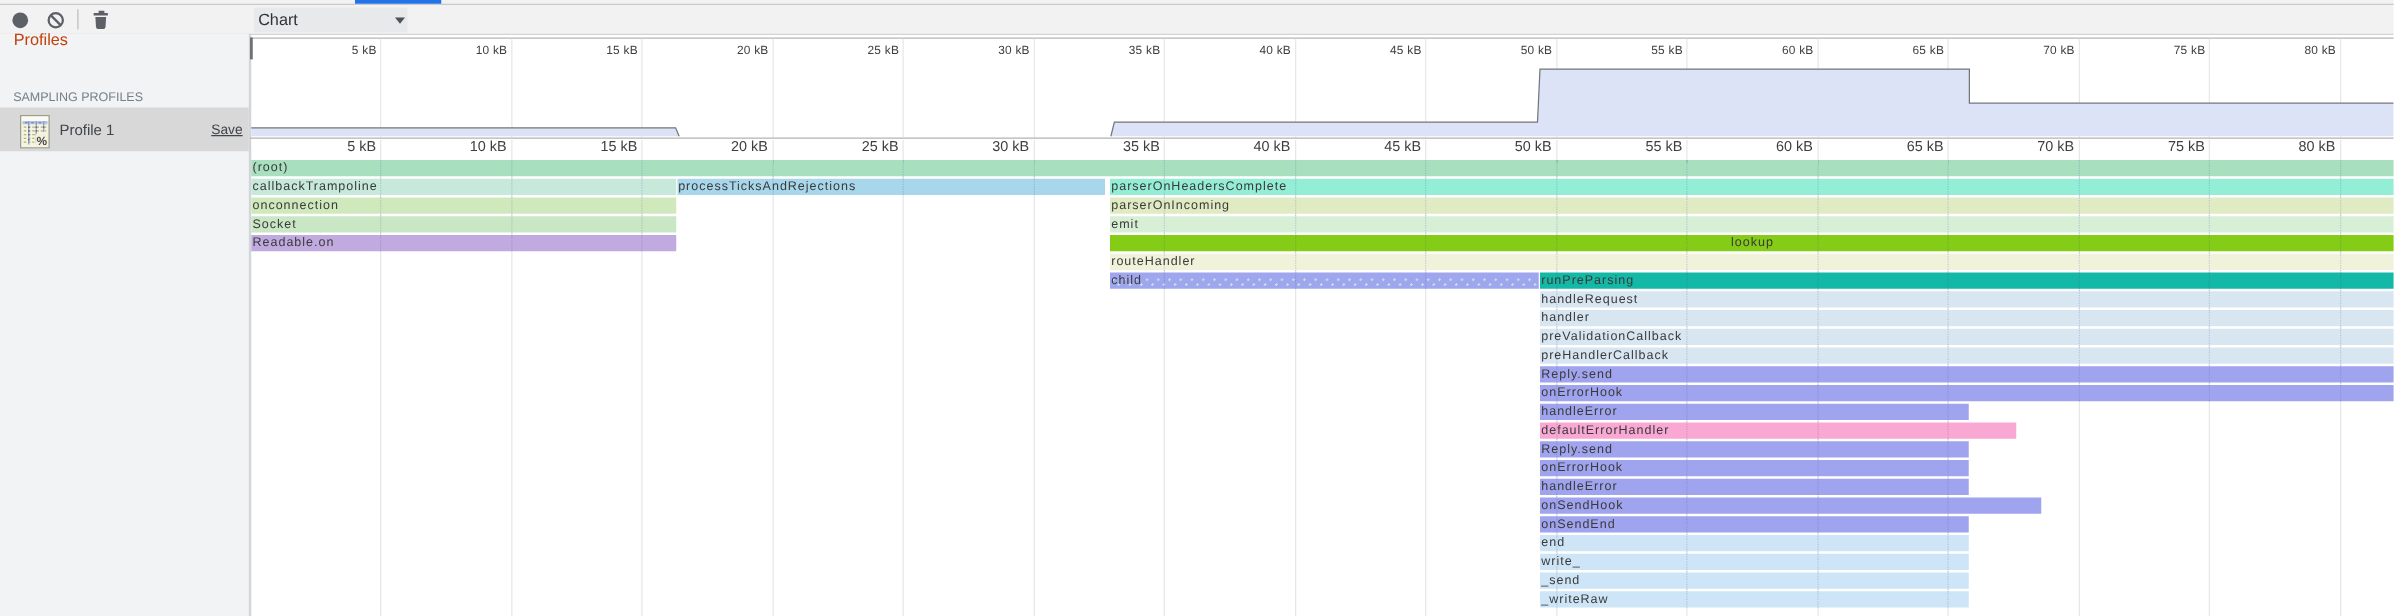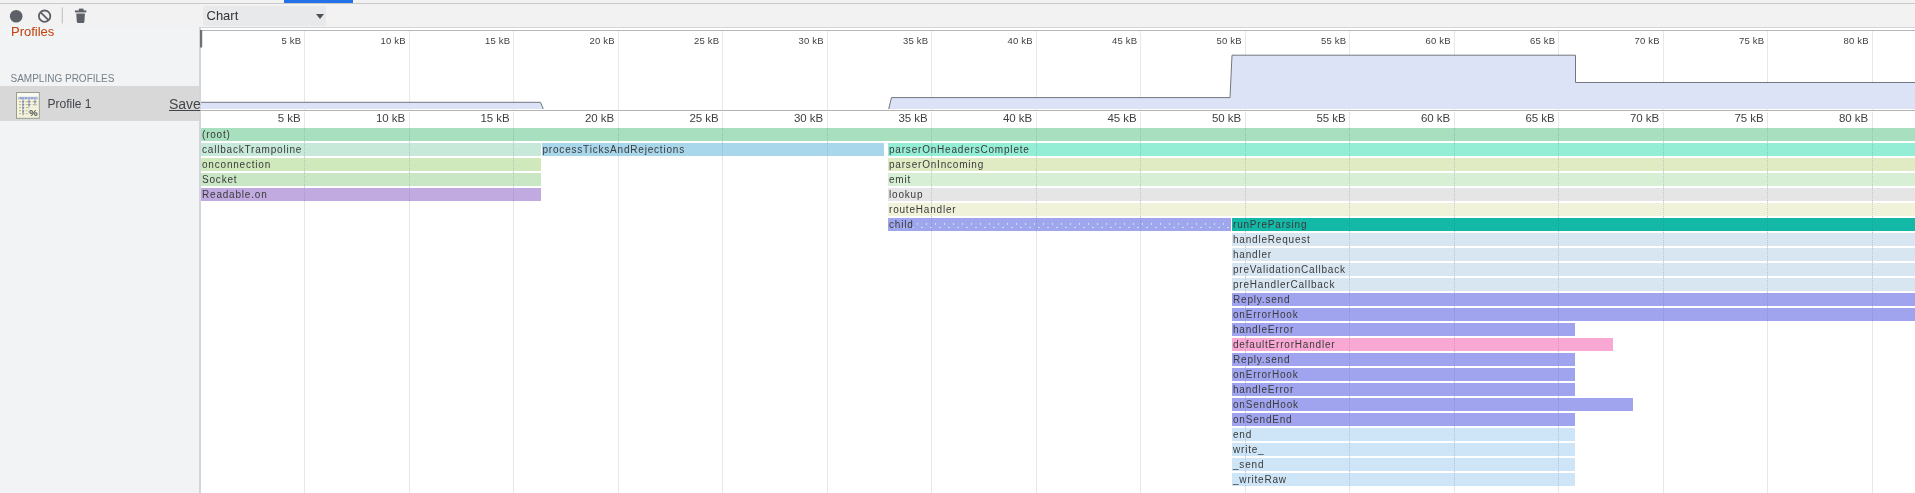--- a/index.html
+++ b/index.html
@@ -60,21 +60,21 @@
       <rect x="12.4" y="12.2" width="1.2" height="1.2"></rect>
 <rect x="6.4" y="15.2" width="1.2" height="1.2"></rect>
       <rect x="12.4" y="15.2" width="1.2" height="1.2"></rect>
 <rect x="6.4" y="19.2" width="1.2" height="1.2"></rect>
       <rect x="12.4" y="19.2" width="1.2" height="1.2"></rect>
 </g>
 <rect x="12.3" y="15.2" width="10" height="9.5" fill="#f4f1da"></rect>
 <text x="13.2" y="23.8" font-size="9.5" font-weight="bold" fill="#45494c" font-family="Liberation Sans">%</text>
 </svg>
 <div class="abs" style="left:47.5px;top:97.5px;font-size:12px;line-height:13px;color:#42464b">Profile 1</div>
-<div class="abs" style="left:169px;top:97.5px;font-size:14px;line-height:12px;color:#42464b;text-decoration:underline">Save</div>
+<div class="abs" style="left:169px;top:97.5px;font-size:11px;line-height:12px;color:#42464b;text-decoration:underline">Save</div>
 <div class="abs" style="left:203px;top:5.5px;width:123px;height:20.5px;background:#e7e9ea;border-radius:2px;z-index:5"></div>
 <div class="abs" style="left:206.5px;top:5.5px;height:20.5px;line-height:20.5px;font-size:13px;color:#2f3337;z-index:6">Chart</div>
 <div class="abs" style="left:316px;top:13.5px;width:0;height:0;border-left:4.5px solid transparent;border-right:4.5px solid transparent;border-top:5.5px solid #4c5257;z-index:6"></div>
 <div class="abs" style="left:200px;top:29.6px;width:1715px;height:1px;background:#b3b6ba"></div>
 <div class="abs" style="left:304.3px;top:30.6px;width:1px;height:79.2px;background:#e8e8e8"></div>
 <div class="abs" style="left:408.8px;top:30.6px;width:1px;height:79.2px;background:#e8e8e8"></div>
 <div class="abs" style="left:513.3px;top:30.6px;width:1px;height:79.2px;background:#e8e8e8"></div>
 <div class="abs" style="left:617.8px;top:30.6px;width:1px;height:79.2px;background:#e8e8e8"></div>
 <div class="abs" style="left:722.3px;top:30.6px;width:1px;height:79.2px;background:#e8e8e8"></div>
 <div class="abs" style="left:826.8px;top:30.6px;width:1px;height:79.2px;background:#e8e8e8"></div>
@@ -161,21 +161,21 @@
 <div class="rlab" style="left:1788.3px;top:112.4px">80 kB</div>
 <div class="bar" style="left:201.0px;top:127.5px;width:1714.0px;background-color:#a8e0bf;"><span>(root)</span></div>
 <div class="bar" style="left:201.0px;top:142.5px;width:339.5px;background-color:#c6e9da;"><span>callbackTrampoline</span></div>
 <div class="bar" style="left:541.5px;top:142.5px;width:342.5px;background-color:#a8d6ea;"><span>processTicksAndRejections</span></div>
 <div class="bar" style="left:888.0px;top:142.5px;width:1027.0px;background-color:#93eed5;"><span>parserOnHeadersComplete</span></div>
 <div class="bar" style="left:201.0px;top:157.5px;width:339.5px;background-color:#cfe9bd;"><span>onconnection</span></div>
 <div class="bar" style="left:888.0px;top:157.5px;width:1027.0px;background-color:#e0ebc4;"><span>parserOnIncoming</span></div>
 <div class="bar" style="left:201.0px;top:172.5px;width:339.5px;background-color:#c9e7c4;"><span>Socket</span></div>
 <div class="bar" style="left:888.0px;top:172.5px;width:1027.0px;background-color:#d7efd5;"><span>emit</span></div>
 <div class="bar" style="left:201.0px;top:187.5px;width:339.5px;background-color:#c0aae0;"><span>Readable.on</span></div>
-<div class="bar" style="left:888.0px;top:187.5px;width:1027.0px;background-color:#e5e5e5;"><span>lookup</span></div>
+<div class="bar" style="left:888.0px;top:187.5px;width:1027.0px;background-color:#84cc16;text-align:center;"><span>lookup</span></div>
 <div class="bar" style="left:888.0px;top:202.5px;width:1027.0px;background-color:#f0f2da;"><span>routeHandler</span></div>
 <div class="bar" style="left:888.0px;top:217.5px;width:342.5px;background-color:#a0a6ee;background-image:radial-gradient(circle 1px at 2.5px 6px,rgba(186,236,228,0.95) 92%,transparent),radial-gradient(circle 1px at 7px 10px,rgba(186,236,228,0.95) 92%,transparent);background-size:9px 13.5px,9px 13.5px;"><span>child</span></div>
 <div class="bar" style="left:1232.0px;top:217.5px;width:683.0px;background-color:#14b8a6;"><span>runPreParsing</span></div>
 <div class="bar" style="left:1232.0px;top:232.5px;width:683.0px;background-color:#d8e6f2;"><span>handleRequest</span></div>
 <div class="bar" style="left:1232.0px;top:247.5px;width:683.0px;background-color:#d8e6f2;"><span>handler</span></div>
 <div class="bar" style="left:1232.0px;top:262.5px;width:683.0px;background-color:#d8e6f2;"><span>preValidationCallback</span></div>
 <div class="bar" style="left:1232.0px;top:277.5px;width:683.0px;background-color:#d8e6f2;"><span>preHandlerCallback</span></div>
 <div class="bar" style="left:1232.0px;top:292.5px;width:683.0px;background-color:#a0a4ef;"><span>Reply.send</span></div>
 <div class="bar" style="left:1232.0px;top:307.5px;width:683.0px;background-color:#a0a4ef;"><span>onErrorHook</span></div>
 <div class="bar" style="left:1232.0px;top:322.5px;width:342.5px;background-color:#a0a4ef;"><span>handleError</span></div>

